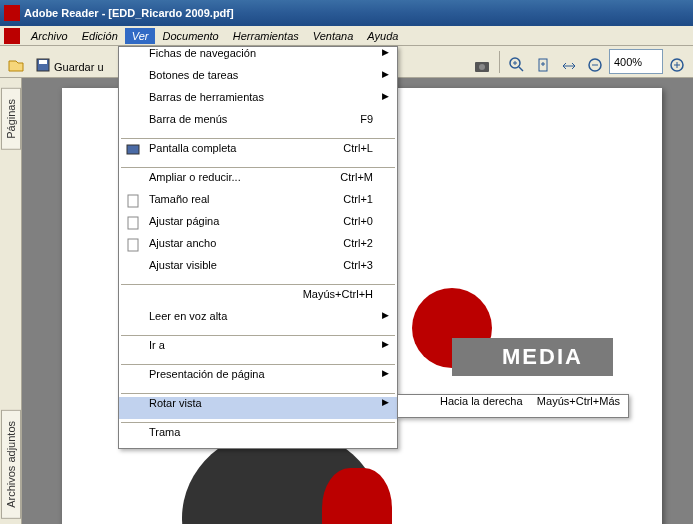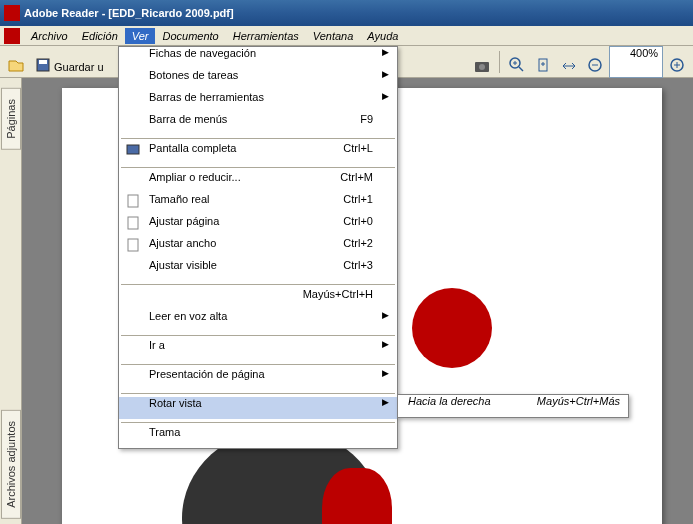--- a/index.html
+++ b/index.html
@@ -8,42 +8,42 @@
 .titlebar { height: 26px; background: linear-gradient(to bottom, #3a6ea5, #2a5a95, #1e4a85); display: flex; align-items: center; padding: 0 4px; color: white; font-weight: bold; }
 .titlebar-icon { width: 16px; height: 16px; margin-right: 4px; background: #b00; display: inline-block; }
 
 .menubar { height: 20px; background: #ece9d8; display: flex; align-items: center; padding: 0 4px; border-bottom: 1px solid #aca899; }
 .menubar-item { padding: 2px 7px; cursor: default; font-style: italic; }
 .menubar-item.active { background: #316ac5; color: white; }
 
 .toolbar { height: 32px; background: #ece9d8; display: flex; align-items: center; padding: 2px 4px; border-bottom: 1px solid #aca899; gap: 2px; }
 .tb-btn { width: 24px; height: 24px; display: flex; align-items: flex-end; justify-content: center; border: 1px solid transparent; }
 .tb-sep { width: 1px; height: 22px; background: #aca899; margin: 0 3px; }
-.zoom-box { width: 54px; height: 32px; border: 1px solid #7f9db9; background: white; padding: 0 20px; display: flex; align-items: flex-start; }
+.zoom-box { width: 54px; height: 25px; border: 1px solid #7f9db9; background: white; padding: 0 4px; display: flex; align-items: center; }
 
 .sidebar-tabs { position: absolute; left: 0; top: 78px; width: 22px; height: 446px; background: #ece9d8; border-right: 1px solid #aca899; }
 .vtab { writing-mode: vertical-rl; transform: rotate(180deg); padding: 10px 3px; font-size: 11px; color: #333; border: 1px solid #aca899; background: #f5f3e8; margin: 1px; cursor: default; }
 
 .content { position: absolute; left: 22px; top: 78px; right: 0; bottom: 0; background: #808080; overflow: hidden; }
 .page { position: absolute; left: 40px; top: 10px; width: 600px; height: 490px; background: white; box-shadow: 2px 2px 6px rgba(0,0,0,0.4); }
 .media-badge { position: absolute; top: 250px; left: 390px; background: #7a7a7a; color: white; font-size: 22px; font-weight: bold; padding: 6px 30px 6px 50px; letter-spacing: 2px; }
 .red-shape { position: absolute; top: 200px; left: 350px; width: 80px; height: 80px; background: #b00; border-radius: 50%; }
 .dark-shape { position: absolute; top: 340px; left: 120px; width: 200px; height: 180px; background: #333; border-radius: 50%; }
 .red-shape2 { position: absolute; top: 380px; left: 260px; width: 70px; height: 100px; background: #b00; border-radius: 40%; }
 
 .dropdown { position: absolute; left: 118px; top: 46px; width: 280px; background: white; border: 1px solid #808080; box-shadow: 2px 2px 4px rgba(0,0,0,0.3); z-index: 100; }
 .menu-item { height: 22px; display: flex; padding: 0 24px 0 30px; position: relative; cursor: default; }
 .menu-item.highlighted { background: #c1d2ee; }
 .menu-item .shortcut { position: absolute; right: 24px; }
 .menu-item .arrow { position: absolute; right: 8px; font-size: 9px; }
 .menu-item .micon { position: absolute; left: 6px; width: 16px; height: 16px; display: flex; align-items: center; justify-content: center; }
 .menu-sep { height: 1px; background: #aca899; margin: 3px 2px; }
 
 .submenu { position: absolute; left: 397px; top: 394px; width: 232px; background: white; border: 1px solid #808080; box-shadow: 2px 2px 4px rgba(0,0,0,0.3); z-index: 101; }
-.submenu .menu-item { padding: 0 8px 0 10px; font-style: italic; }
+.submenu .menu-item { padding: 0 8px 0 42px; }
 .submenu .shortcut { right: 8px; }
 
 svg { display: block; }
 </style>
 </head>
 <body>
 
 <div class="titlebar">
   <span class="titlebar-icon"></span>
   <span>Adobe Reader - [EDD_Ricardo 2009.pdf]</span>
@@ -117,20 +117,21 @@
 </div>
 
 <div class="sidebar-tabs">
   <div class="vtab" style="margin-top:10px">Páginas</div>
   <div class="vtab" style="margin-top:260px">Archivos adjuntos</div>
 </div>
 
 <div class="content">
   <div class="page">
     <div class="red-shape"></div>
+    <div class="media-badge">MEDIA</div>
     <div class="dark-shape"></div>
     <div class="red-shape2"></div>
   </div>
 </div>
 
 <div class="dropdown">
   <div class="menu-item">
       <span>Fichas de navegación</span>
       <span class="arrow">▶</span>
     </div>

